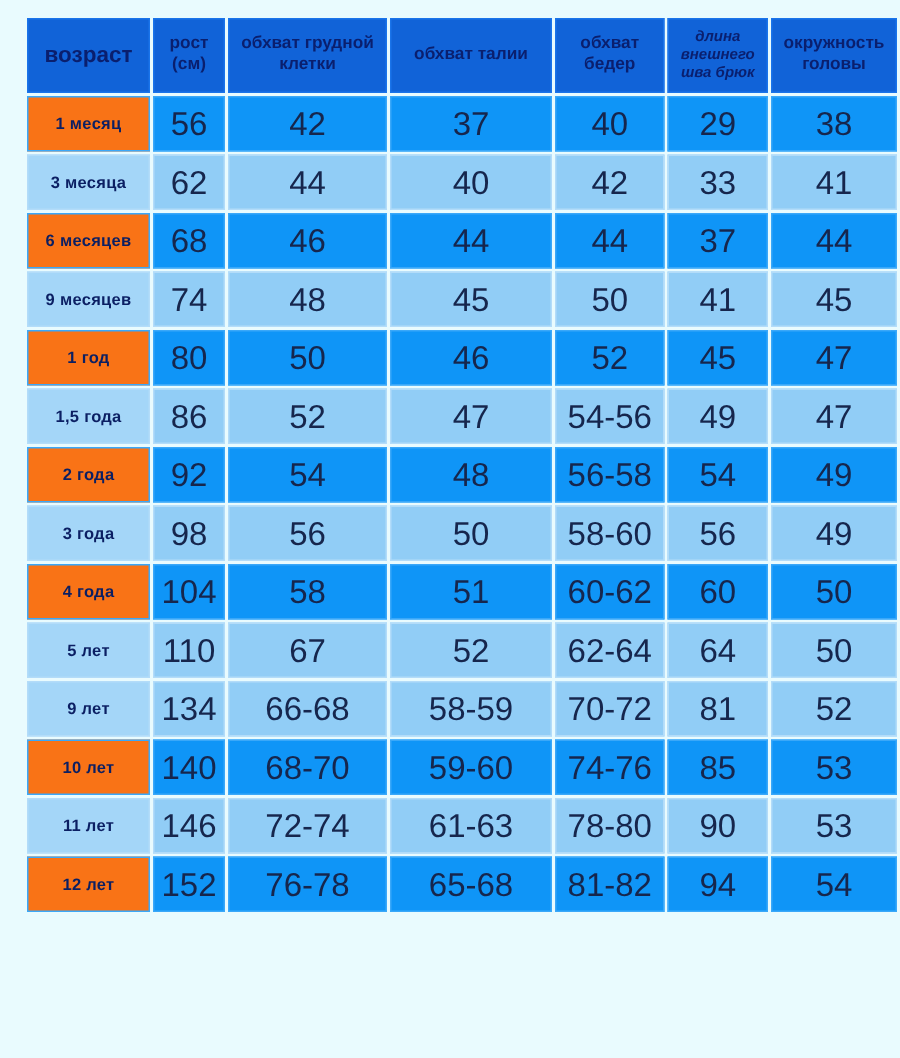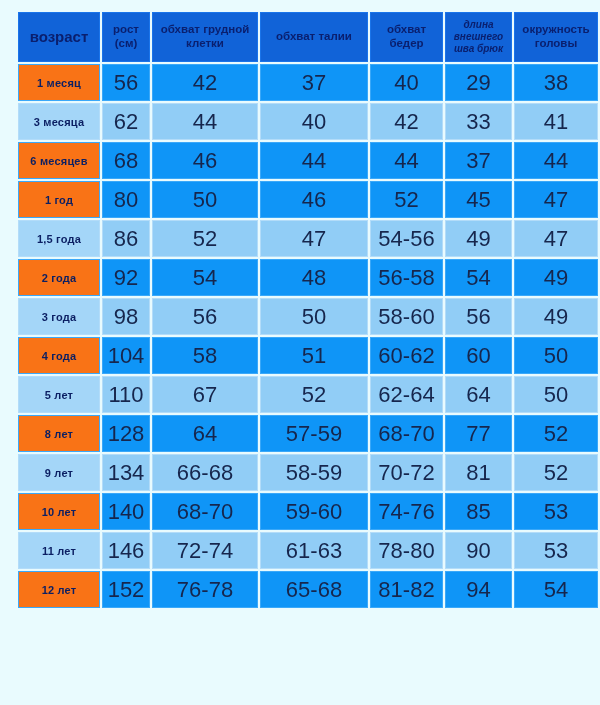--- a/index.html
+++ b/index.html
@@ -129,20 +129,29 @@
         </tr>
         <tr class="row-dark">
           <td class="age-cell">6 месяцев</td>
           <td class="num-cell">68</td>
           <td class="num-cell">46</td>
           <td class="num-cell">44</td>
           <td class="num-cell">44</td>
           <td class="num-cell">37</td>
           <td class="num-cell">44</td>
         </tr>
+        <tr class="row-light">
+          <td class="age-cell">9 месяцев</td>
+          <td class="num-cell">74</td>
+          <td class="num-cell">48</td>
+          <td class="num-cell">45</td>
+          <td class="num-cell">50</td>
+          <td class="num-cell">41</td>
+          <td class="num-cell">45</td>
+        </tr>
         <tr class="row-dark">
           <td class="age-cell">1 год</td>
           <td class="num-cell">80</td>
           <td class="num-cell">50</td>
           <td class="num-cell">46</td>
           <td class="num-cell">52</td>
           <td class="num-cell">45</td>
           <td class="num-cell">47</td>
         </tr>
         <tr class="row-light">
@@ -183,29 +192,20 @@
         </tr>
         <tr class="row-light">
           <td class="age-cell">5 лет</td>
           <td class="num-cell">110</td>
           <td class="num-cell">67</td>
           <td class="num-cell">52</td>
           <td class="num-cell">62-64</td>
           <td class="num-cell">64</td>
           <td class="num-cell">50</td>
         </tr>
-        <tr class="row-dark">
-          <td class="age-cell">8 лет</td>
-          <td class="num-cell">128</td>
-          <td class="num-cell">64</td>
-          <td class="num-cell">57-59</td>
-          <td class="num-cell">68-70</td>
-          <td class="num-cell">77</td>
-          <td class="num-cell">52</td>
-        </tr>
         <tr class="row-light">
           <td class="age-cell">9 лет</td>
           <td class="num-cell">134</td>
           <td class="num-cell">66-68</td>
           <td class="num-cell">58-59</td>
           <td class="num-cell">70-72</td>
           <td class="num-cell">81</td>
           <td class="num-cell">52</td>
         </tr>
         <tr class="row-dark">

